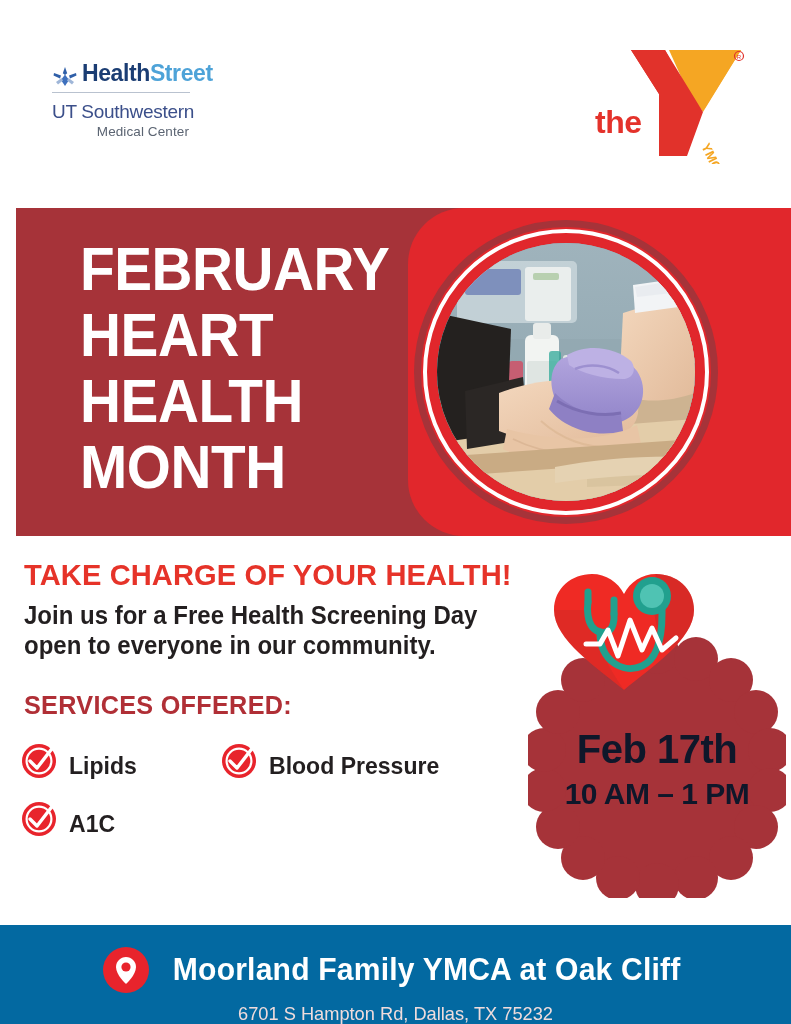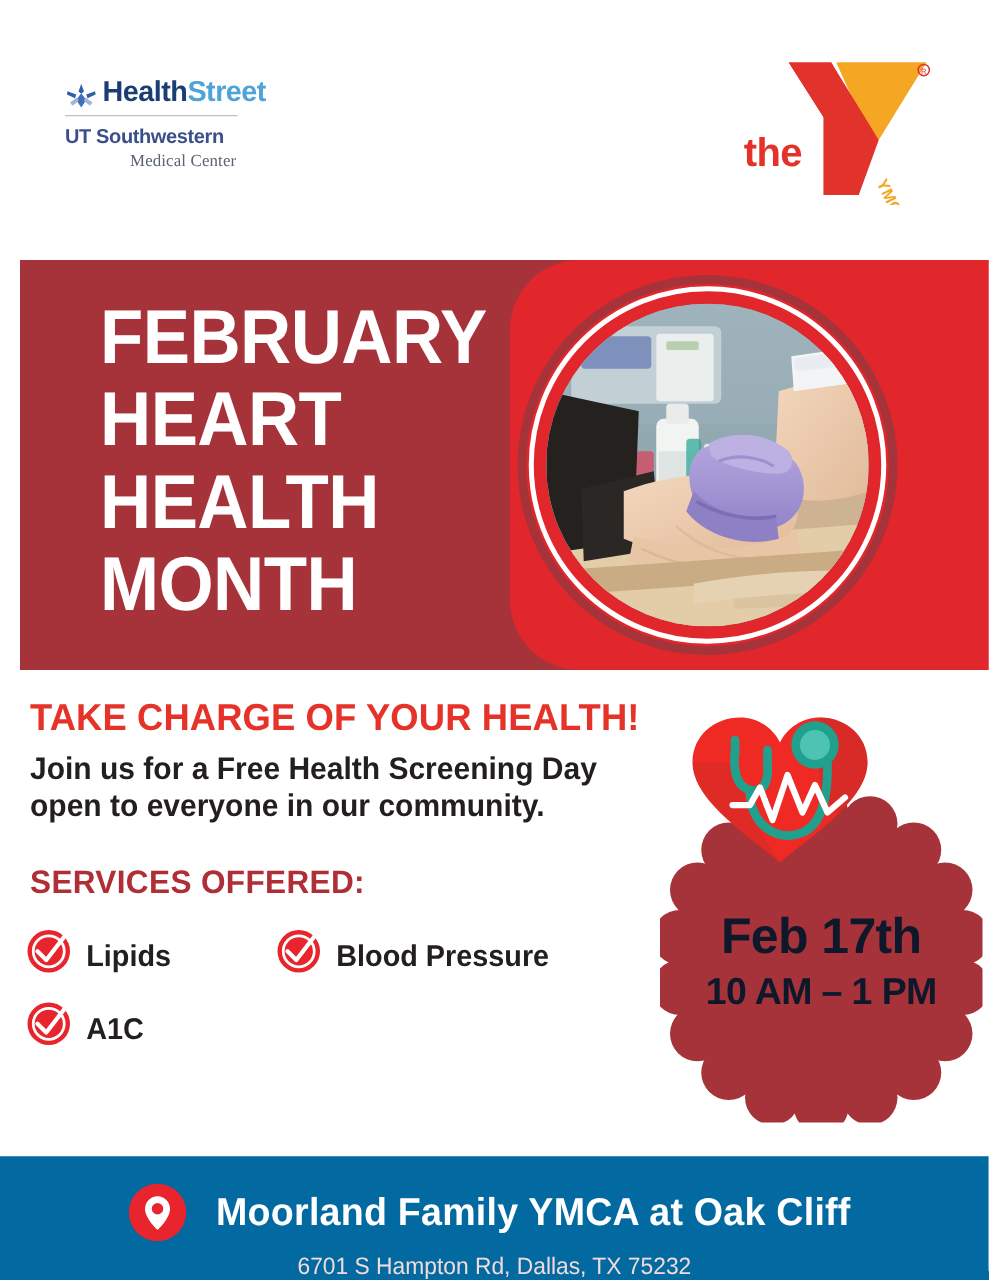--- a/index.html
+++ b/index.html
@@ -13,24 +13,24 @@
 
   
   .logo-hs { position: absolute; left: 52px; top: 62px; width: 200px; }
   .hs-row { display: flex; align-items: flex-start; gap: 4px; }
   .hs-mark { width: 26px; height: 26px; flex: none; position: relative; top: 2px; }
   .hs-word { font-size: 23px; font-weight: bold; letter-spacing: -0.4px;
              font-family: "Liberation Sans", sans-serif; line-height: 1; }
   .hs-word .a { color: #1b3d73; }
   .hs-word .b { color: #4ea3d8; }
   .hs-rule { margin-top: 4px; width: 138px; height: 1px; background: #b9c2cf; }
-  .ut-line1 { margin-top: 9px; font-size: 16px; font-weight: bold; color: #3b4f8a;
+  .ut-line1 { margin-top: 9px; font-size: 19px; font-weight: normal; color: #3b4f8a;
               letter-spacing: -0.3px; line-height: 1; }
   .ut-line2 { margin-top: 3px; font-size: 13.5px; color: #5b6472; text-align: right;
-              width: 137px; letter-spacing: 0.1px; font-family: Liberation Serif, serif; }
+              width: 137px; letter-spacing: 0.1px; }
 
   .logo-y { position: absolute; right: 46px; top: 42px; width: 150px; height: 122px; }
   .logo-y .the { position: absolute; left: 0; top: 62px; font-size: 32px;
                  font-weight: bold; color: #e4322b; letter-spacing: -0.5px; }
   .logo-y svg { position: absolute; right: 0; top: 0; }
 
   
   .banner { position: absolute; left: 16px; top: 208px; width: 791px; height: 384px; }
   .banner-dark { position: absolute; left: 0; top: 0; width: 448px; height: 328px;
                  background: #a63339; }

